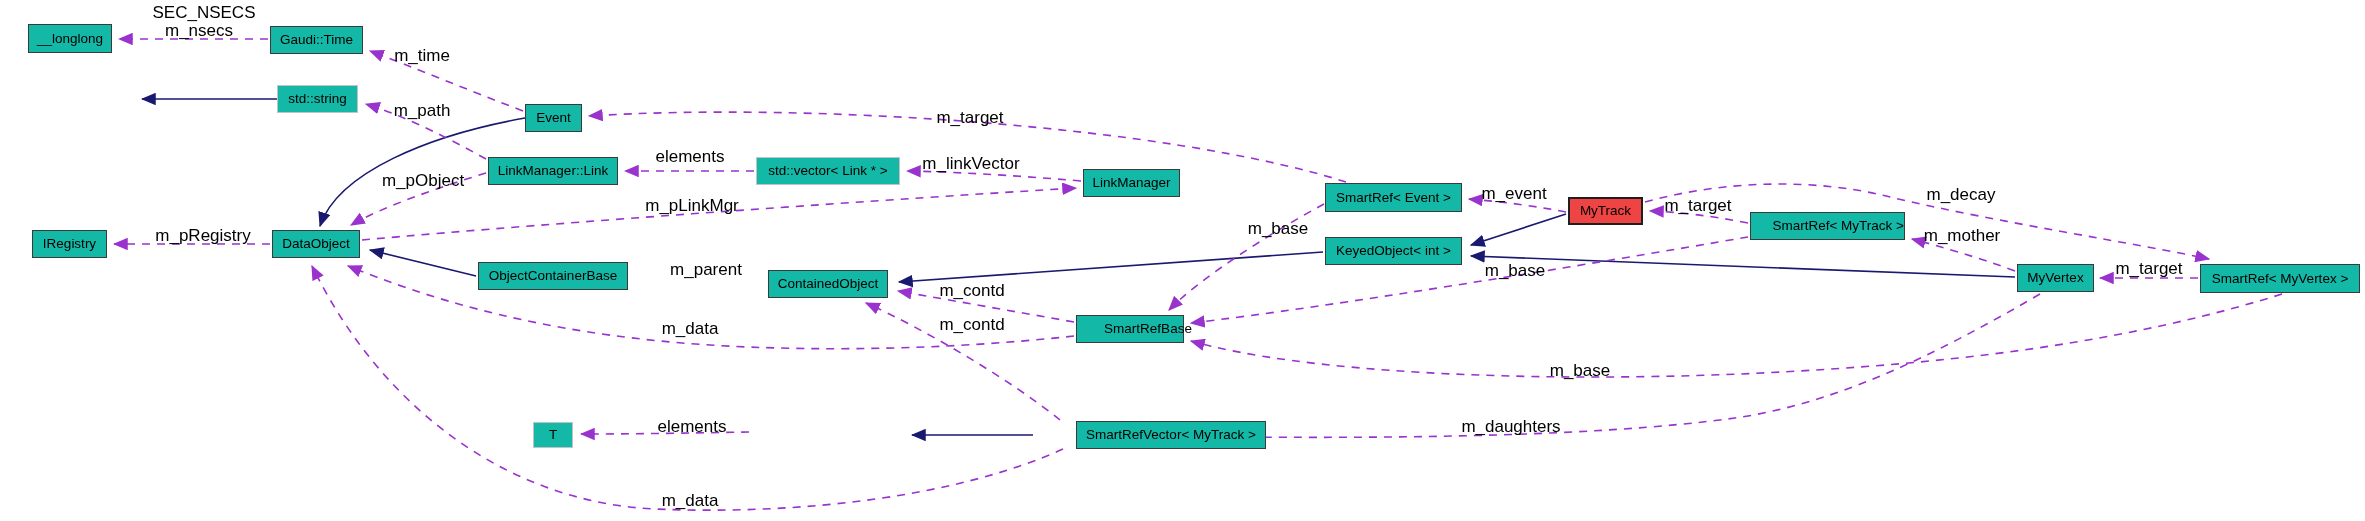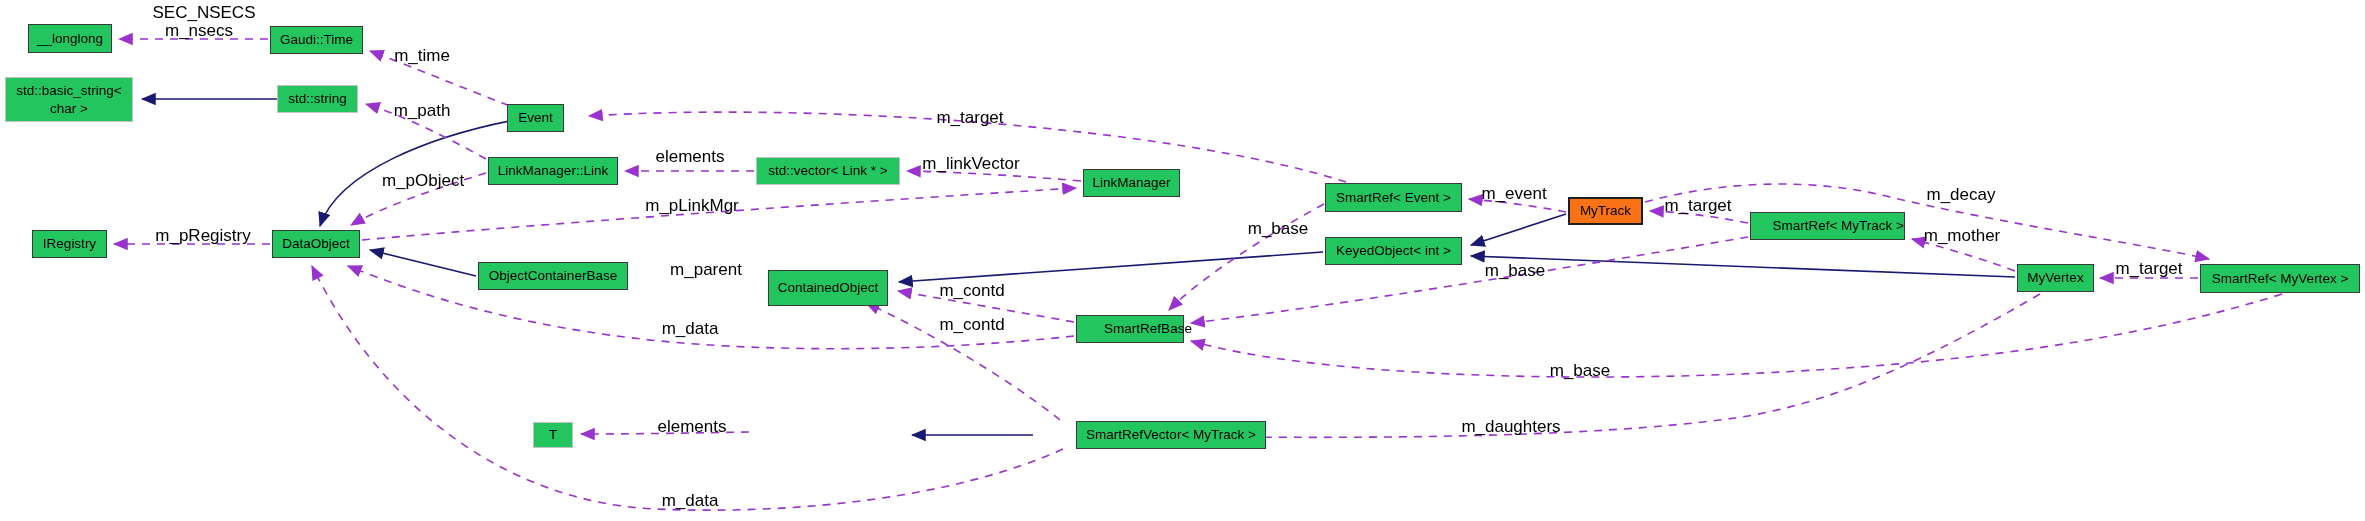--- a/index.html
+++ b/index.html
@@ -7,27 +7,27 @@
     position:relative;
     width:2365px;height:521px;
     background:#ffffff;
     font-family:"Liberation Sans", sans-serif;
     color:#000;
     overflow:hidden;
   }
   #edges{position:absolute;left:0;top:0;}
   .node{
     position:absolute;box-sizing:border-box;
-    border:1.3px solid #3a3a3a;background:#22c55e;
+    border:1.3px solid #3a3a3a;background:#14b8a6;
     display:flex;flex-direction:column;align-items:center;justify-content:center;
     text-align:center;font-size:13.5px;line-height:1.3;white-space:nowrap;
     z-index:2;
   }
   .node.ext{border-color:#c3c3c3;}
-  .node.main{background:#f97316;border:2px solid #1f1f1f;}
+  .node.main{background:#ef4444;border:2px solid #1f1f1f;}
   .elabel{
     position:absolute;transform:translate(-50%,-50%);
     font-size:17px;white-space:nowrap;z-index:3;
   }
 </style>
 </head>
 <body>
 
 <div id="graph">
 
@@ -79,30 +79,26 @@
   </svg>
 
   <div class="node" style="left:28px;top:24px;width:84px;height:29px;">
     <span>__longlong</span>
   </div>
 
   <div class="node" style="left:270px;top:26px;width:93px;height:28px;">
     <span>Gaudi::Time</span>
   </div>
 
-  <div class="node ext" style="left:5px;top:77px;width:128px;height:45px;">
-    <span>std::basic_string&lt;</span>
-    <span>char &gt;</span>
-  </div>
 
   <div class="node ext" style="left:277px;top:85px;width:81px;height:28px;">
     <span>std::string</span>
   </div>
 
-  <div class="node" style="left:507px;top:104px;width:57px;height:28px;">
+  <div class="node" style="left:525px;top:104px;width:57px;height:28px;">
     <span>Event</span>
   </div>
 
   <div class="node" style="left:488px;top:157px;width:130px;height:28px;">
     <span>LinkManager::Link</span>
   </div>
 
   <div class="node ext" style="left:756px;top:157px;width:144px;height:28px;">
     <span>std::vector&lt; Link * &gt;</span>
   </div>
@@ -116,21 +112,21 @@
   </div>
 
   <div class="node" style="left:272px;top:230px;width:88px;height:28px;">
     <span>DataObject</span>
   </div>
 
   <div class="node" style="left:478px;top:262px;width:150px;height:28px;">
     <span>ObjectContainerBase</span>
   </div>
 
-  <div class="node" style="left:768px;top:270px;width:120px;height:36px;">
+  <div class="node" style="left:768px;top:270px;width:120px;height:28px;">
     <span>ContainedObject</span>
   </div>
 
   <div class="node" style="left:1076px;top:315px;width:108px;height:28px;padding-left:36px;">
     <span>SmartRefBase</span>
   </div>
 
   <div class="node" style="left:1325px;top:183px;width:137px;height:29px;">
     <span>SmartRef&lt; Event &gt;</span>
   </div>

